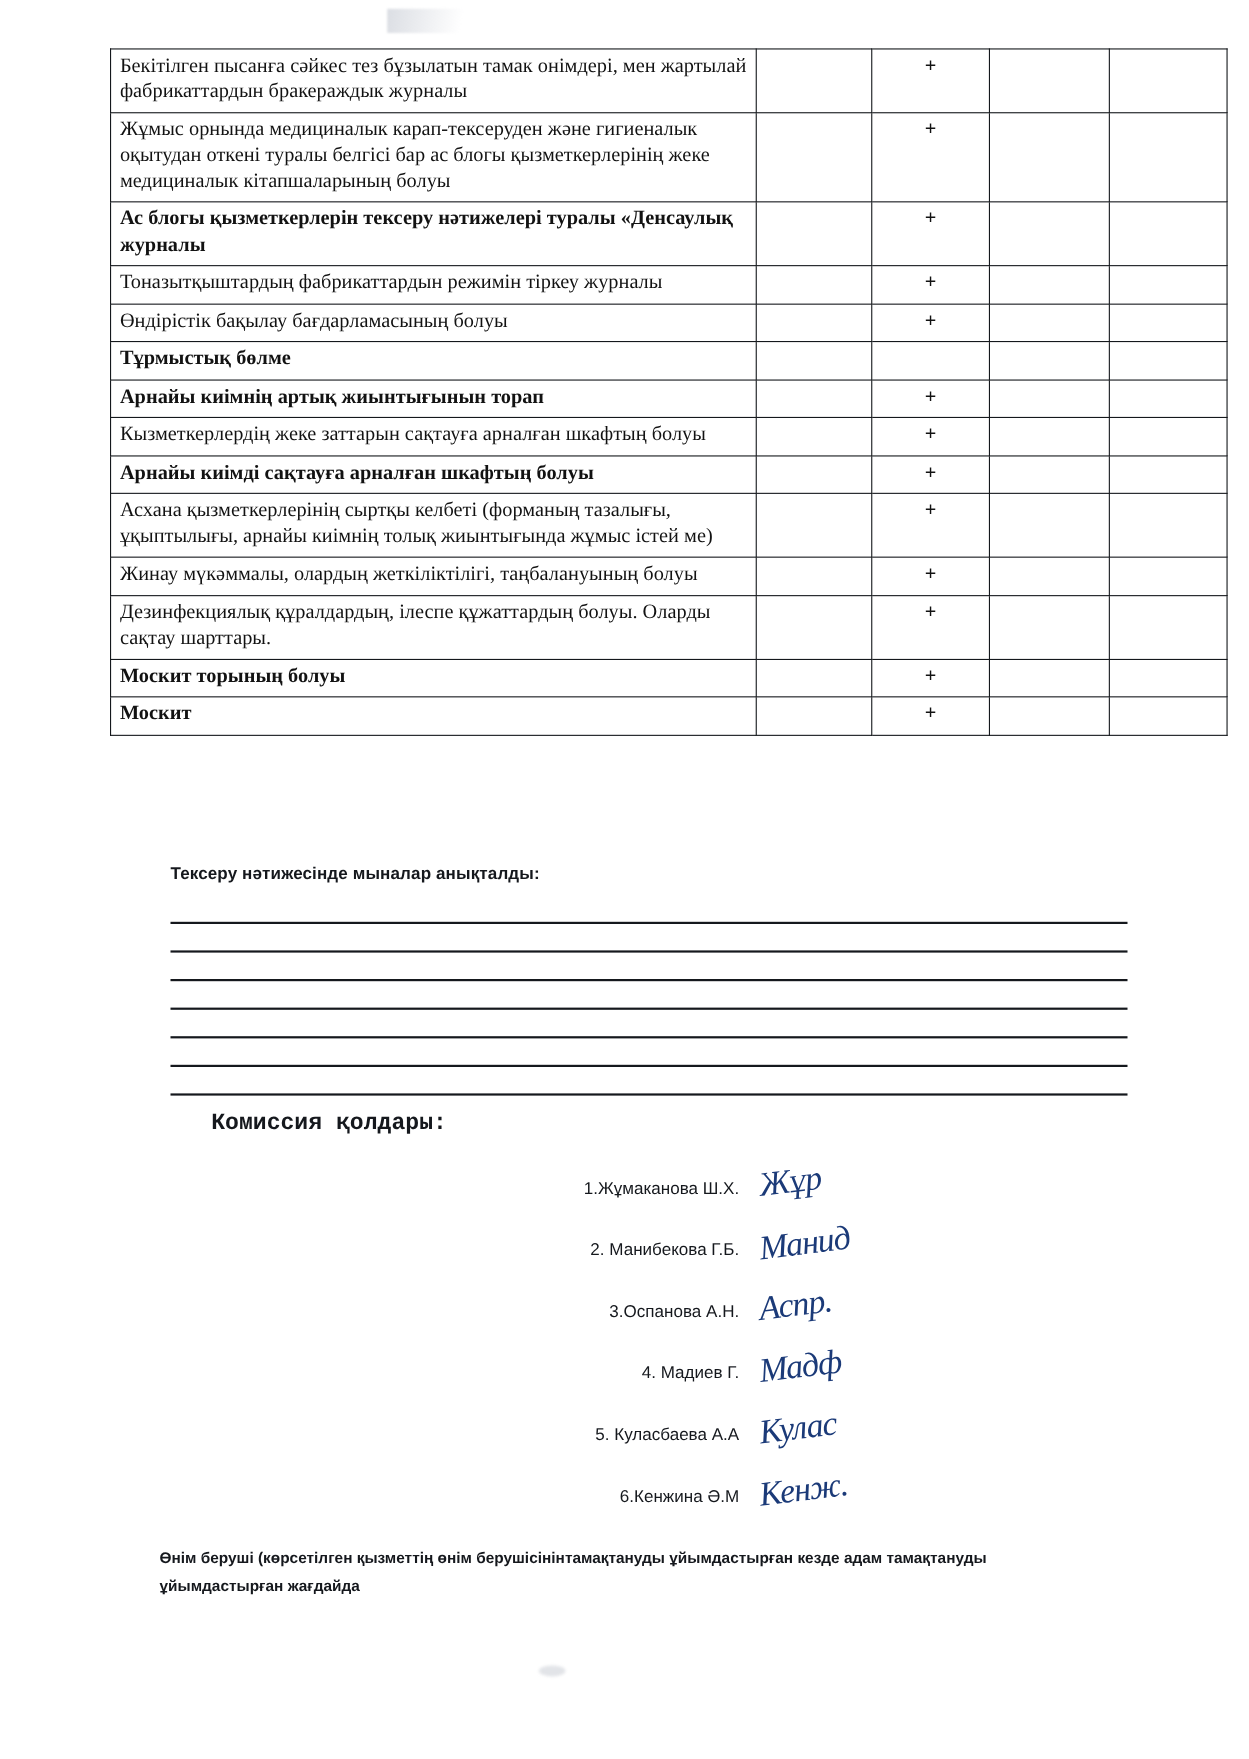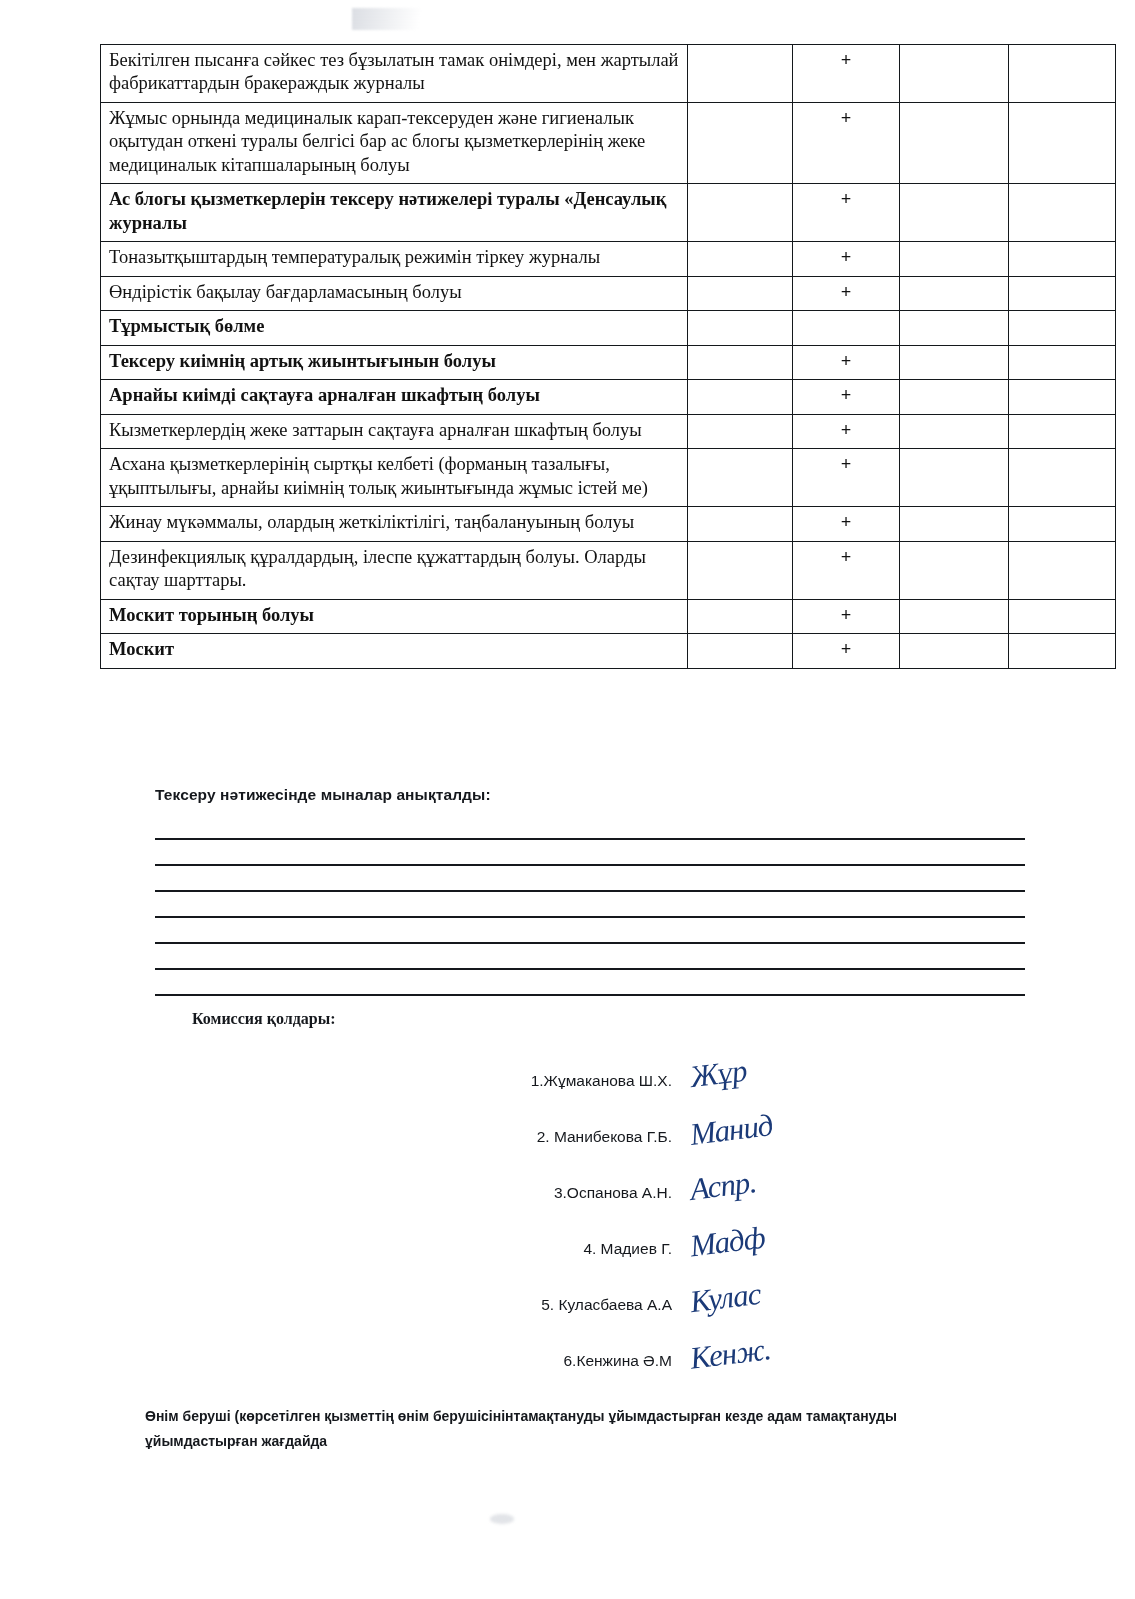--- a/index.html
+++ b/index.html
@@ -78,23 +78,23 @@
   .rules .rule {
     height: 24px;
     border-bottom: 2.2px solid #15181d;
   }
   .rules .rule.first { height: 10px; }
 
   .commission-title {
     position: absolute;
     left: 192px;
     top: 1010px;
-    font-family: Liberation Serif, serif;
+    font-family: Liberation Mono, monospace;
     font-weight: 700;
-    font-size: 16px;
+    font-size: 21px;
     color: #15181d;
   }
   .signers {
     position: absolute;
     left: 500px;
     top: 1068px;
     width: 400px;
   }
   .signer {
     position: relative;
@@ -159,56 +159,56 @@
         <td class="c-col4"></td>
       </tr>
       <tr>
         <td class="c-label bold">Ас блогы қызметкерлерін тексеру нәтижелері туралы «Денсаулық журналы</td>
         <td class="c-col1"></td>
         <td class="c-col2">+</td>
         <td class="c-col3"></td>
         <td class="c-col4"></td>
       </tr>
       <tr>
-        <td class="c-label">Тоназытқыштардың температуралық режимін тіркеу журналы</td>
+        <td class="c-label">Тоназытқыштардың фабрикаттардын режимін тіркеу журналы</td>
         <td class="c-col1"></td>
         <td class="c-col2">+</td>
         <td class="c-col3"></td>
         <td class="c-col4"></td>
       </tr>
       <tr>
         <td class="c-label">Өндірістік бақылау бағдарламасының болуы</td>
         <td class="c-col1"></td>
         <td class="c-col2">+</td>
         <td class="c-col3"></td>
         <td class="c-col4"></td>
       </tr>
       <tr>
         <td class="c-label section">Тұрмыстық бөлме</td>
         <td class="c-col1"></td>
         <td class="c-col2"></td>
         <td class="c-col3"></td>
         <td class="c-col4"></td>
       </tr>
       <tr>
-        <td class="c-label bold">Тексеру киімнің артық жиынтығынын болуы</td>
+        <td class="c-label bold">Арнайы киімнің артық жиынтығынын торап</td>
+        <td class="c-col1"></td>
+        <td class="c-col2">+</td>
+        <td class="c-col3"></td>
+        <td class="c-col4"></td>
+      </tr>
+      <tr>
+        <td class="c-label">Кызметкерлердің жеке заттарын сақтауға арналған шкафтың болуы</td>
         <td class="c-col1"></td>
         <td class="c-col2">+</td>
         <td class="c-col3"></td>
         <td class="c-col4"></td>
       </tr>
       <tr>
         <td class="c-label bold">Арнайы киімді сақтауға арналған шкафтың болуы</td>
-        <td class="c-col1"></td>
-        <td class="c-col2">+</td>
-        <td class="c-col3"></td>
-        <td class="c-col4"></td>
-      </tr>
-      <tr>
-        <td class="c-label">Кызметкерлердің жеке заттарын сақтауға арналған шкафтың болуы</td>
         <td class="c-col1"></td>
         <td class="c-col2">+</td>
         <td class="c-col3"></td>
         <td class="c-col4"></td>
       </tr>
       <tr>
         <td class="c-label">Асхана қызметкерлерінің сыртқы келбеті (форманың тазалығы, ұқыптылығы, арнайы киімнің толық жиынтығында жұмыс істей ме)</td>
         <td class="c-col1"></td>
         <td class="c-col2">+</td>
         <td class="c-col3"></td>

